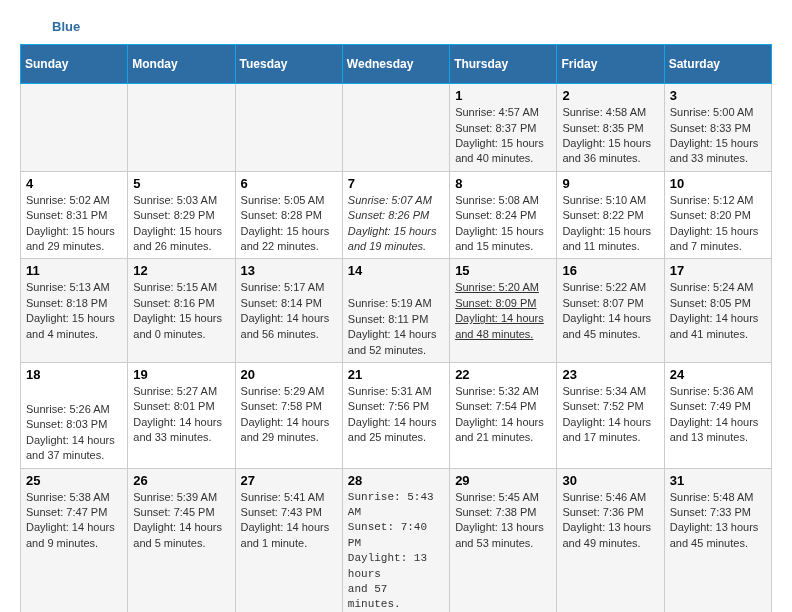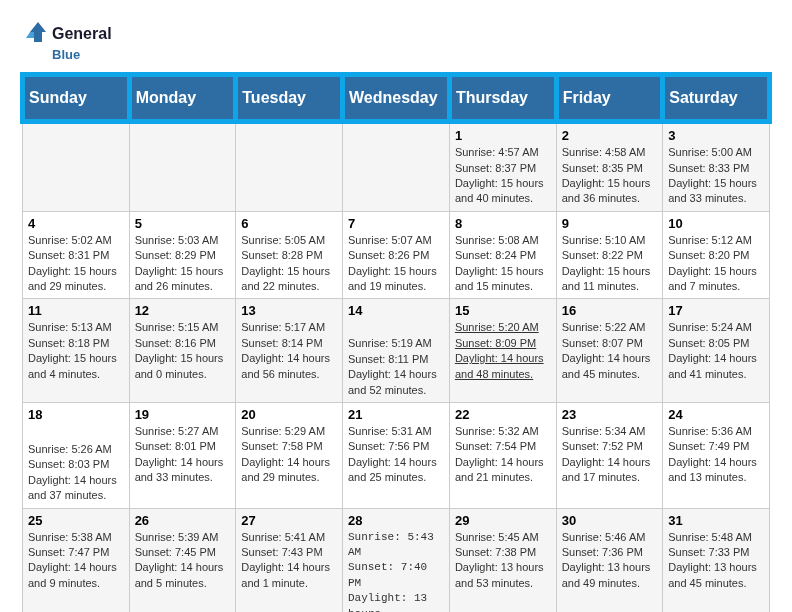--- a/index.html
+++ b/index.html
@@ -37,22 +37,22 @@
       width: 100%;
       border-collapse: collapse;
       font-size: 11px;
     }
     .calendar thead th {
       background: #2e6da4;
       color: #fff;
       padding: 12px 4px;
       text-align: left;
       font-weight: bold;
-      font-size: 16px;
-      border: 5px solid #0ea5e9;
+      font-size: 12px;
+      border: 1px solid #0ea5e9;
     }
     .calendar tbody td {
       border: 1px solid #ccc;
       vertical-align: top;
       padding: 4px 5px;
       width: 107px;
       min-height: 80px;
       background: #fff;
     }
     .calendar tbody tr:nth-child(odd) td {
@@ -75,29 +75,20 @@
     .empty-cell {
       background: #f5f5f5;
     }
   </style>
 </head>
 <body>
 
 <div class="header">
   <div class="logo">
   <div style="display:flex;flex-direction:column;align-items:flex-start;line-height:1.1;">
-    <div style="display:flex;align-items:center;gap:4px;">
-      <svg width="28" height="28" viewBox="0 0 28 28">
-        <polygon points="18,2 26,12 22,12 22,22 14,22 14,12 10,12" fill="#2e6da4"></polygon>
-        <polygon points="14,12 10,12 6,18 14,18" fill="#4a9fd4"></polygon>
-      </svg>
-      <div style="font-family:Arial,sans-serif;font-size:16px;font-weight:bold;">
-        <span style="color:#1a1a2e;">General</span>
-      </div>
-    </div>
     <div style="font-family:Arial,sans-serif;font-size:13px;font-weight:bold;color:#2e6da4;margin-left:32px;">Blue</div>
   </div>
 </div>
   <div class="title-block">
     <div class="month-title"></div>
     <div class="subtitle"></div>
   </div>
 </div>
 
 <table class="calendar">
@@ -157,21 +148,21 @@
         </td>
         <td>
           <div class="day-num">6</div>
           <div class="day-info" style="white-space: pre-line;">Sunrise: 5:05 AM
 Sunset: 8:28 PM
 Daylight: 15 hours
 and 22 minutes.</div>
         </td>
         <td>
           <div class="day-num">7</div>
-          <div class="day-info" style="white-space: pre-line;">Sunrise: 5:07 AM
+          <div class="day-info" style="white-space: pre-line; font-style: italic;">Sunrise: 5:07 AM
 Sunset: 8:26 PM
 Daylight: 15 hours
 and 19 minutes.</div>
         </td>
         <td>
           <div class="day-num">8</div>
           <div class="day-info" style="white-space: pre-line;">Sunrise: 5:08 AM
 Sunset: 8:24 PM
 Daylight: 15 hours
 and 15 minutes.</div>

